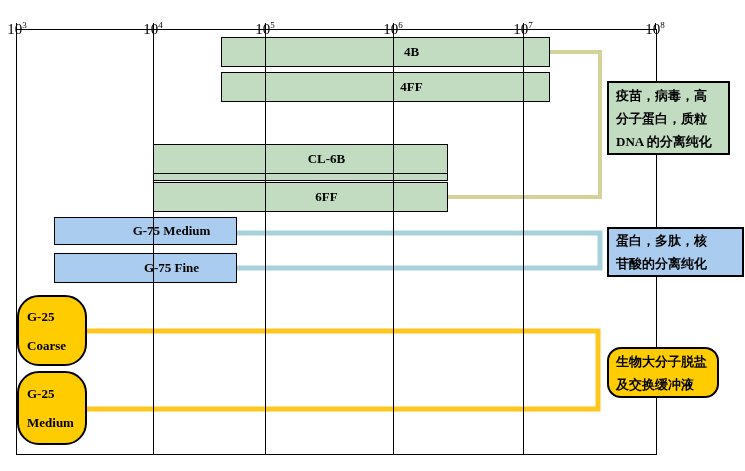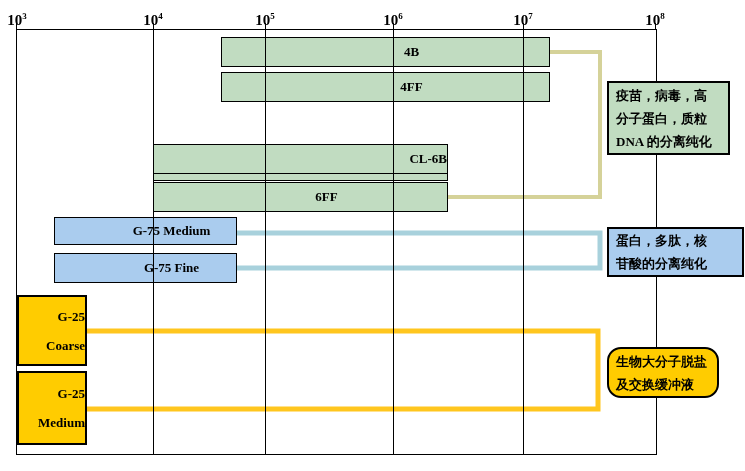--- a/index.html
+++ b/index.html
@@ -6,34 +6,34 @@
   #canvas{
     position:relative;width:745px;height:471px;background:#ffffff;overflow:hidden;
     font-family:"Liberation Serif","DejaVu Serif",serif;color:#000;
   }
   
   #plot-border{position:absolute;left:16px;top:29px;width:639px;height:424px;border:1px solid #000;z-index:0;}
   .gridline{position:absolute;top:29px;height:425px;width:1px;background:#000;z-index:3;}
   .tick{position:absolute;top:23px;height:6px;width:1px;background:#000;z-index:3;}
   
   .axis-label{
-    position:absolute;top:12px;transform:translateX(-50%);
-    font-size:15px;font-weight:bold;white-space:nowrap;z-index:3;
+    position:absolute;top:21px;transform:translateX(-50%);
+    font-size:15px;font-weight:normal;white-space:nowrap;z-index:3;
   }
   .axis-label sup{font-size:9px;line-height:0;}
   
   .bar{
     position:absolute;border:1px solid #000;box-sizing:border-box;
     display:flex;align-items:center;justify-content:center;
     font-size:13px;font-weight:bold;z-index:2;
     padding-left:52px; 
   }
   .bar.two-line{
-    flex-direction:column;align-items:flex-end;justify-content:center;
-    padding-left:8px;line-height:29px;font-size:13px;border-width:2px;
+    flex-direction:column;align-items:flex-start;justify-content:center;
+    padding-left:8px;line-height:29px;font-size:13px;border-width:2px;border-radius:22px;
   }
   
   #brackets{position:absolute;left:0;top:0;z-index:1;pointer-events:none;}
   #brackets polyline{fill:none;stroke-linejoin:miter;}
   
   .note-box{
     position:absolute;border:2px solid #000;box-sizing:border-box;z-index:4;
     display:flex;flex-direction:column;justify-content:center;
     padding-left:7px;font-weight:bold;font-size:13px;line-height:23px;
     white-space:nowrap;
@@ -73,21 +73,21 @@
 
   <div class="bar" style="left: 221px; top: 37px; width: 329px; height: 30px; background-color: rgb(193, 220, 193);">
       <span>4B</span>
     </div>
   <div class="bar" style="left: 221px; top: 72px; width: 329px; height: 30px; background-color: rgb(193, 220, 193);">
       <span>4FF</span>
     </div>
   <div class="bar" style="left: 153px; top: 108px; width: 295px; height: 30px; background-color: rgb(193, 220, 193); margin-top: 43px;">
       <span>6B</span>
     </div>
-  <div class="bar" style="left: 153px; top: 144px; width: 295px; height: 30px; background-color: rgb(193, 220, 193); justify-content: flex-end;">
+  <div class="bar" style="left: 153px; top: 144px; width: 295px; height: 30px; background-color: rgb(193, 220, 193);">
       <span>CL-6B</span>
     </div>
   <div class="bar" style="left: 153px; top: 182px; width: 295px; height: 30px; background-color: rgb(193, 220, 193);">
       <span>6FF</span>
     </div>
 
   <div class="bar" style="left: 54px; top: 217px; width: 183px; height: 28px; background-color: rgb(170, 204, 238);">
       <span>G-75 Medium</span>
     </div>
   <div class="bar" style="left: 54px; top: 253px; width: 183px; height: 30px; background-color: rgb(170, 204, 238);">

